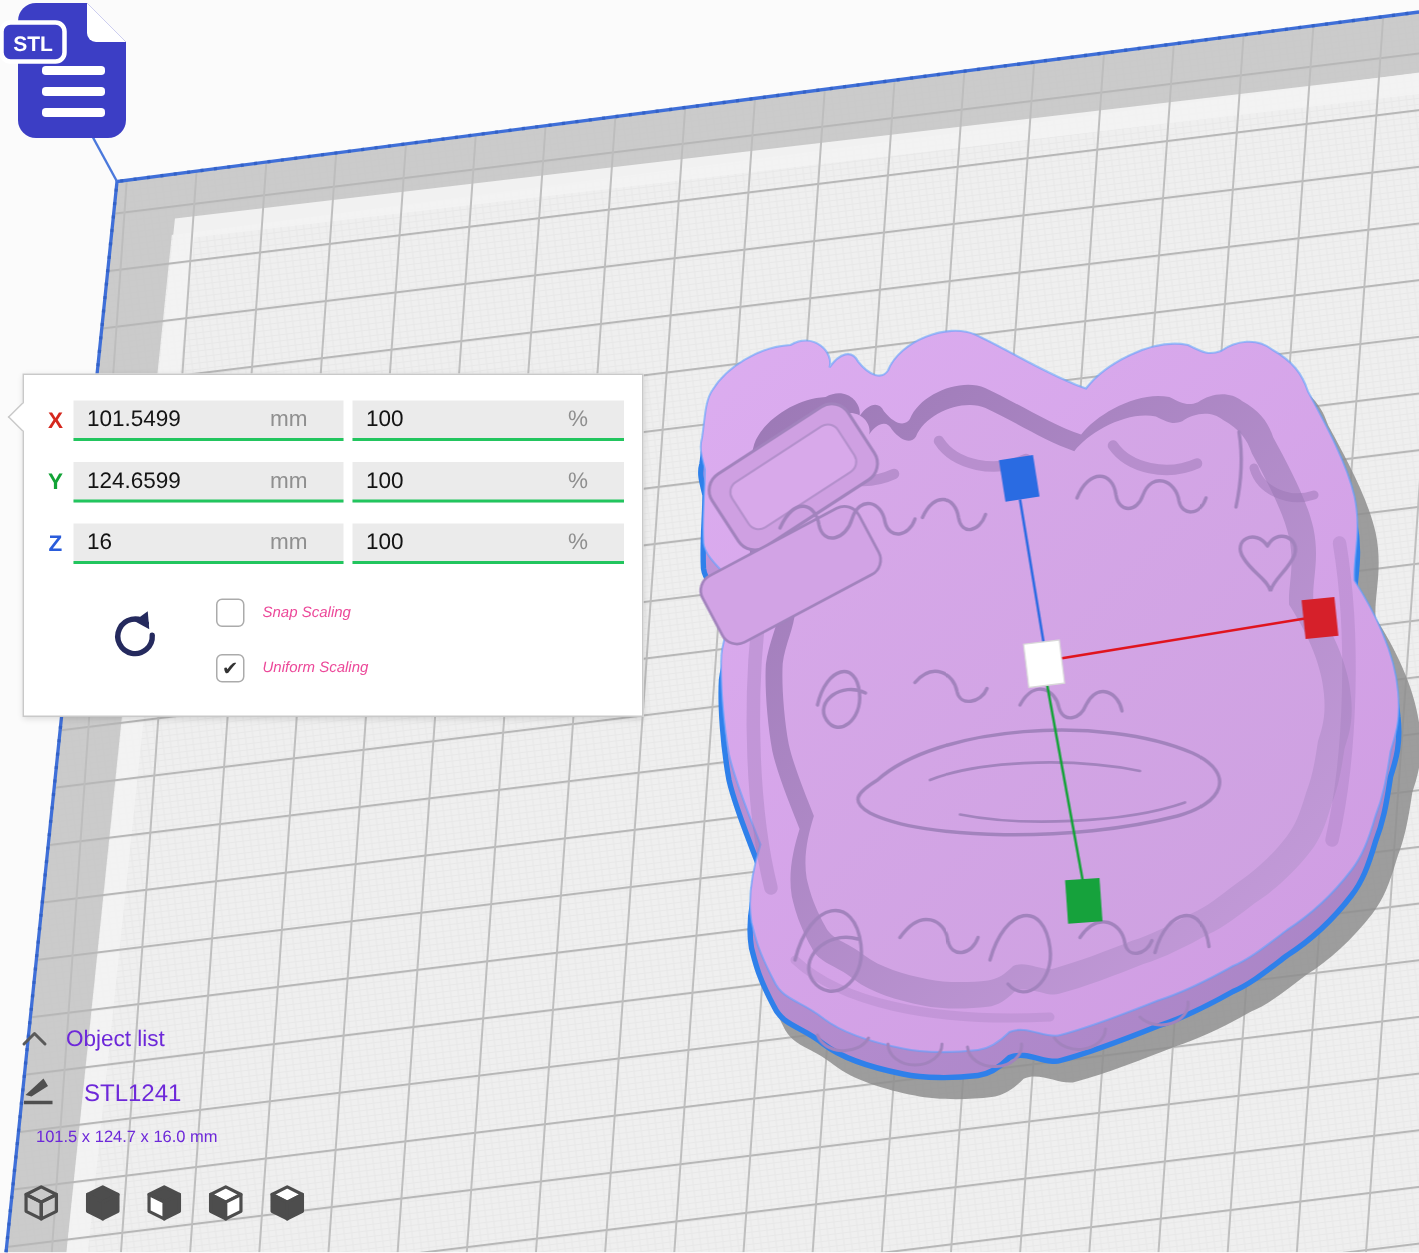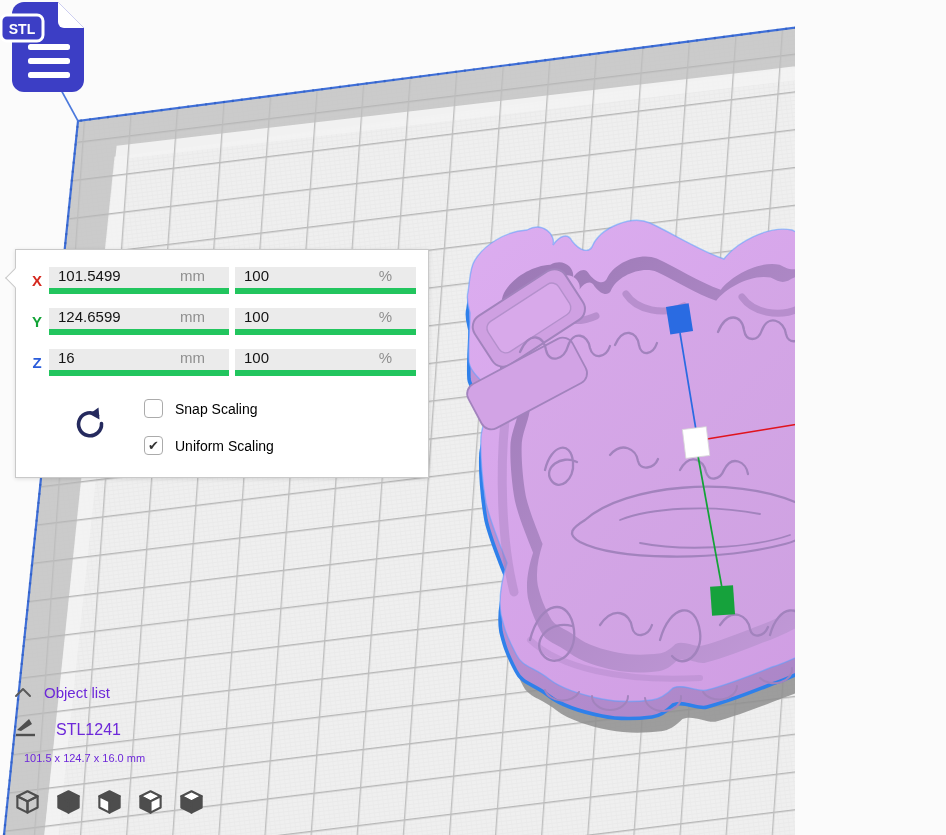--- a/index.html
+++ b/index.html
@@ -1,18 +1,18 @@
 <!DOCTYPE html>
 <html lang="en"><head>
 <meta charset="utf-8">
 <style>
   * { margin:0; padding:0; box-sizing:border-box; }
   html,body { width:946px; height:835px; overflow:hidden; }
   body { font-family:"Liberation Sans", sans-serif; background:#fbfbfb; position:relative; }
-  #stage { position:relative; width:795px; height:835px; overflow:hidden; }
+  #stage { position:relative; width:946px; height:835px; overflow:hidden; }
   #scene { position:absolute; left:0; top:0; }
 
   
   .scale-panel {
     position:absolute; left:15px; top:249px; width:414px; height:229px;
     background:#ffffff; border:1px solid #c9c9c9;
     box-shadow:0 1px 4px rgba(0,0,0,.12);
   }
   .panel-notch {
     position:absolute; left:-8px; top:21px; width:14px; height:14px;
@@ -21,42 +21,42 @@
   }
   .axis-row { position:absolute; left:0; height:27px; width:100%; }
   .axis-row.r0 { top:17px; } .axis-row.r1 { top:58px; } .axis-row.r2 { top:99px; }
   .axis-label {
     position:absolute; left:10px; top:5px; width:22px; text-align:center;
     font-size:15px; font-weight:bold;
   }
   .axis-x { color:#d5281e; } .axis-y { color:#12a336; } .axis-z { color:#2a5cdb; }
   .field {
     position:absolute; top:0; height:27px; background:#ebebeb;
-    border-bottom:6px solid #22c55e; display:flex; align-items:flex-start;
+    border-bottom:2px solid #22c55e; display:flex; align-items:center;
   }
   .field.f-mm { left:33px; width:180px; }
   .field.f-pct { left:219px; width:181px; }
   .field input {
     flex:1; border:none; background:transparent; outline:none;
     font-family:"Liberation Sans", sans-serif; font-size:15px; color:#141414;
     padding:0 4px 0 9px; min-width:0;
   }
   .field .unit { font-size:15px; color:#8f8f8f; padding-right:24px; }
   .reset-btn {
     position:absolute; left:56px; top:156px; width:36px; height:36px;
     background:none; border:none; cursor:pointer;
   }
   .chk-row { position:absolute; left:128px; display:flex; align-items:center; gap:12px; }
   .chk-row.c0 { top:149px; } .chk-row.c1 { top:186px; }
   .checkbox {
     width:19px; height:19px; border:1px solid #ababab; border-radius:4px;
     background:#ffffff; display:flex; align-items:center; justify-content:center;
     font-size:13px; color:#333333; cursor:pointer;
   }
-  .chk-label { font-size:14px; color:#000000; }
+  .chk-label { font-size:10px; color:#ec4899;font-style:italic; }
 
   
   .overlay-text { position:absolute; color:#6d28d9; }
   .objlist-header { left:44px; top:684px; font-size:15px; }
   .objlist-item   { left:56px; top:721px; font-size:16px; }
   .dims-label     { left:24px;  top:752px; font-size:11px; }
   .icon-abs { position:absolute; }
   .view-toolbar { position:absolute; left:14px; top:789px; display:flex; gap:14px; }
   .view-btn { width:27px; height:27px; background:none; border:none; padding:0; cursor:pointer; }
 

